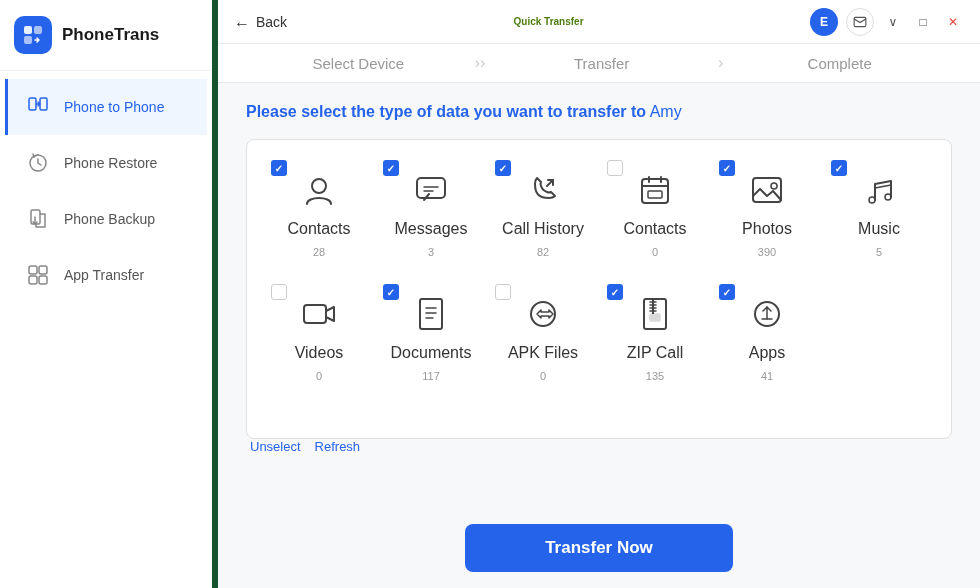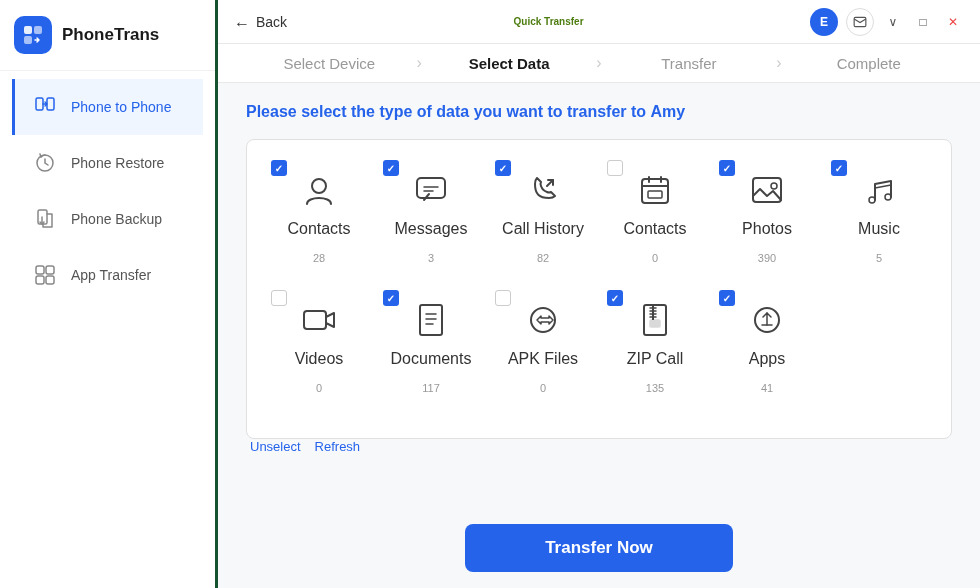--- a/index.html
+++ b/index.html
@@ -5,21 +5,21 @@
     * { box-sizing: border-box; margin: 0; padding: 0; }
     body { width: 980px; height: 588px; font-family: -apple-system, BlinkMacSystemFont, 'Segoe UI', sans-serif; background: #f5f5f5; overflow: hidden; display: flex; }
 
     
     .sidebar {
       width: 218px;
       background: #fff;
       height: 588px;
       display: flex;
       flex-direction: column;
-      border-right: 3px solid #14532d;
+      border-right: 6px solid #14532d;
       flex-shrink: 0;
     }
     .sidebar-header {
       display: flex;
       align-items: center;
       padding: 16px 14px;
       gap: 10px;
       border-bottom: 1px solid #f0f0f0;
     }
     .app-logo {
@@ -27,21 +27,21 @@
       height: 38px;
       background: #2563eb;
       border-radius: 10px;
       display: flex;
       align-items: center;
       justify-content: center;
     }
     .app-logo svg { width: 24px; height: 24px; }
     .app-name { font-size: 17px; font-weight: 700; color: #1a1a1a; }
 
-    .sidebar-nav { display: flex; flex-direction: column; padding: 8px 12px; }
+    .sidebar-nav { display: flex; flex-direction: column; padding: 8px 5px; }
     .nav-item {
       display: flex;
       align-items: center;
       gap: 12px;
       padding: 14px 16px;
       cursor: pointer;
       border-left: 3px solid transparent;
       color: #555;
       font-size: 14px;
       font-weight: 500;
@@ -187,21 +187,21 @@
     }
     .data-item .item-name {
       font-size: 16px;
       color: #333;
       font-weight: 500;
       text-align: center;
     }
     .data-item .item-count {
       font-size: 11px;
       color: #999;
-      margin-top: 14px;
+      margin-top: 8px;
     }
 
     
     .actions-row {
       display: flex;
       align-items: center;
       gap: 14px;
       margin-top: 0;
       padding-left: 4px;
     }
@@ -324,37 +324,34 @@
       <div class="win-btn">□</div>
       <div class="win-btn" style="color:#e44;">✕</div>
     </div>
   </div>
 
   <div class="steps-bar">
     <div class="step">
       <span>Select Device</span>
     </div>
     <span class="step-arrow">›</span>
-    <div class="step active">
-      <span style="font-weight:700;">Select Data</span>
-    </div>
     <span class="step-arrow">›</span>
     <div class="step">
       <span>Transfer</span>
     </div>
     <span class="step-arrow">›</span>
     <div class="step">
       <span>Complete</span>
     </div>
   </div>
 
   <div class="content">
     <p class="content-title">
       <span>Please select the type of data you want to transfer to</span>
-      <span> </span><span style="color:#2563eb;font-weight:700;">Amy</span>
+      <span> </span><span style="color:#2563eb;font-weight:400;">Amy</span>
     </p>
 
     <div class="data-grid-container">
       <div class="data-grid" id="data-grid">
 
       <div class="data-item">
             <div class="checkbox">
               <span class="check-mark">✓</span>
             </div>
             <div class="item-icon">

